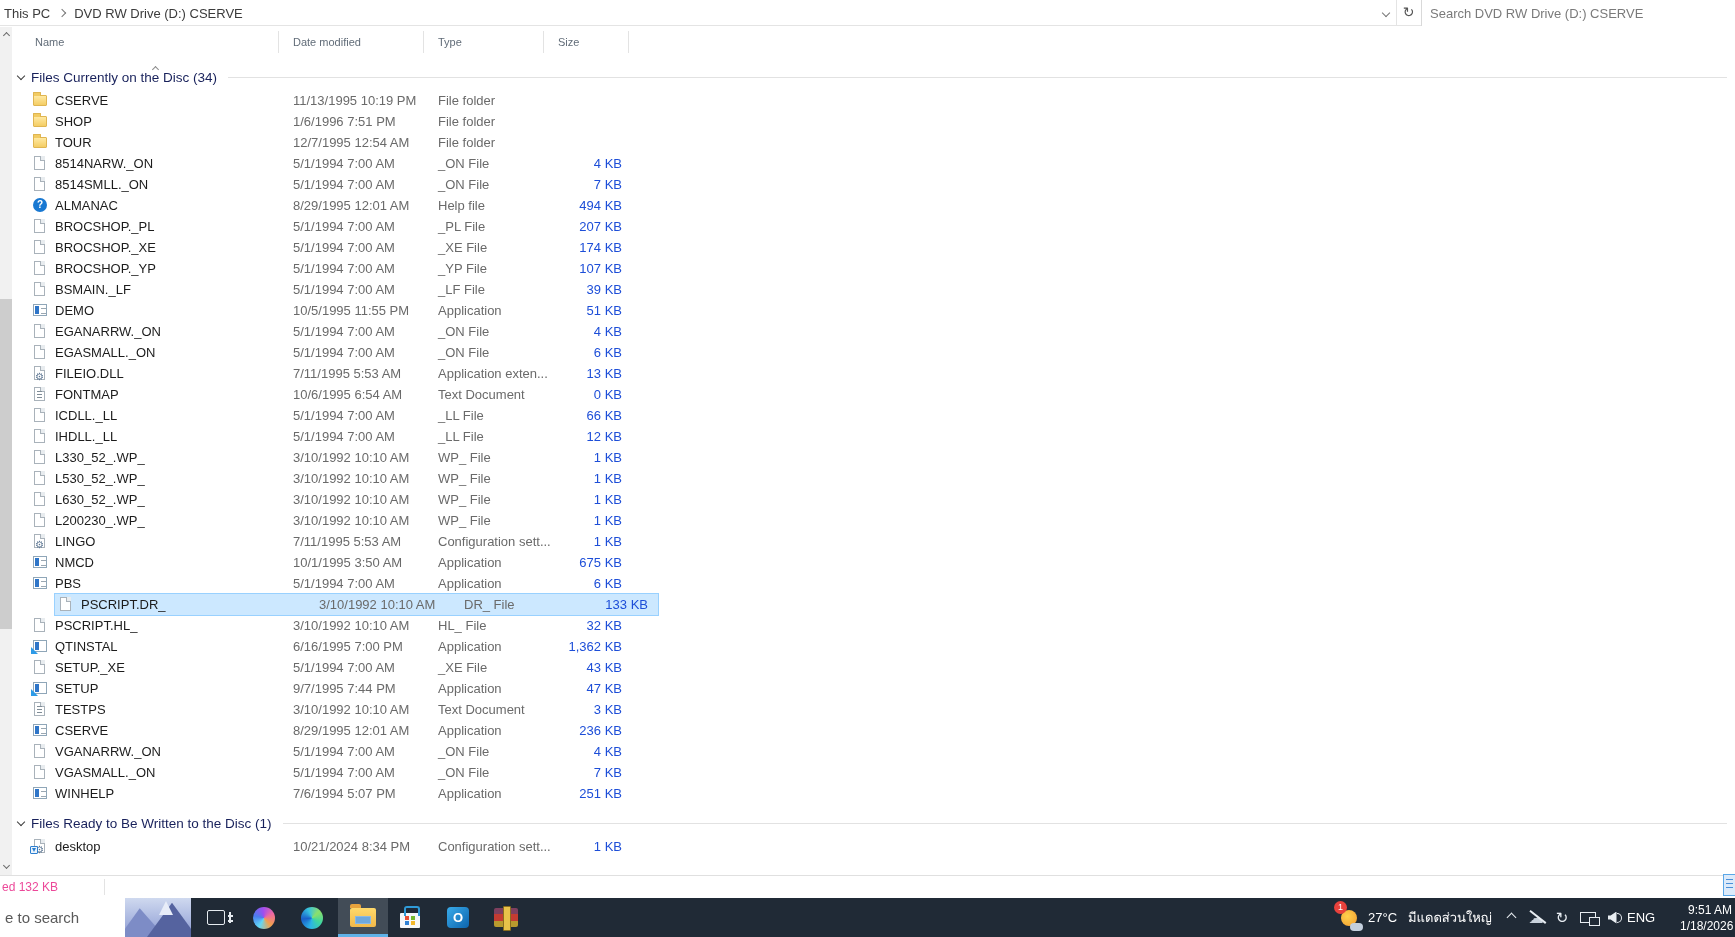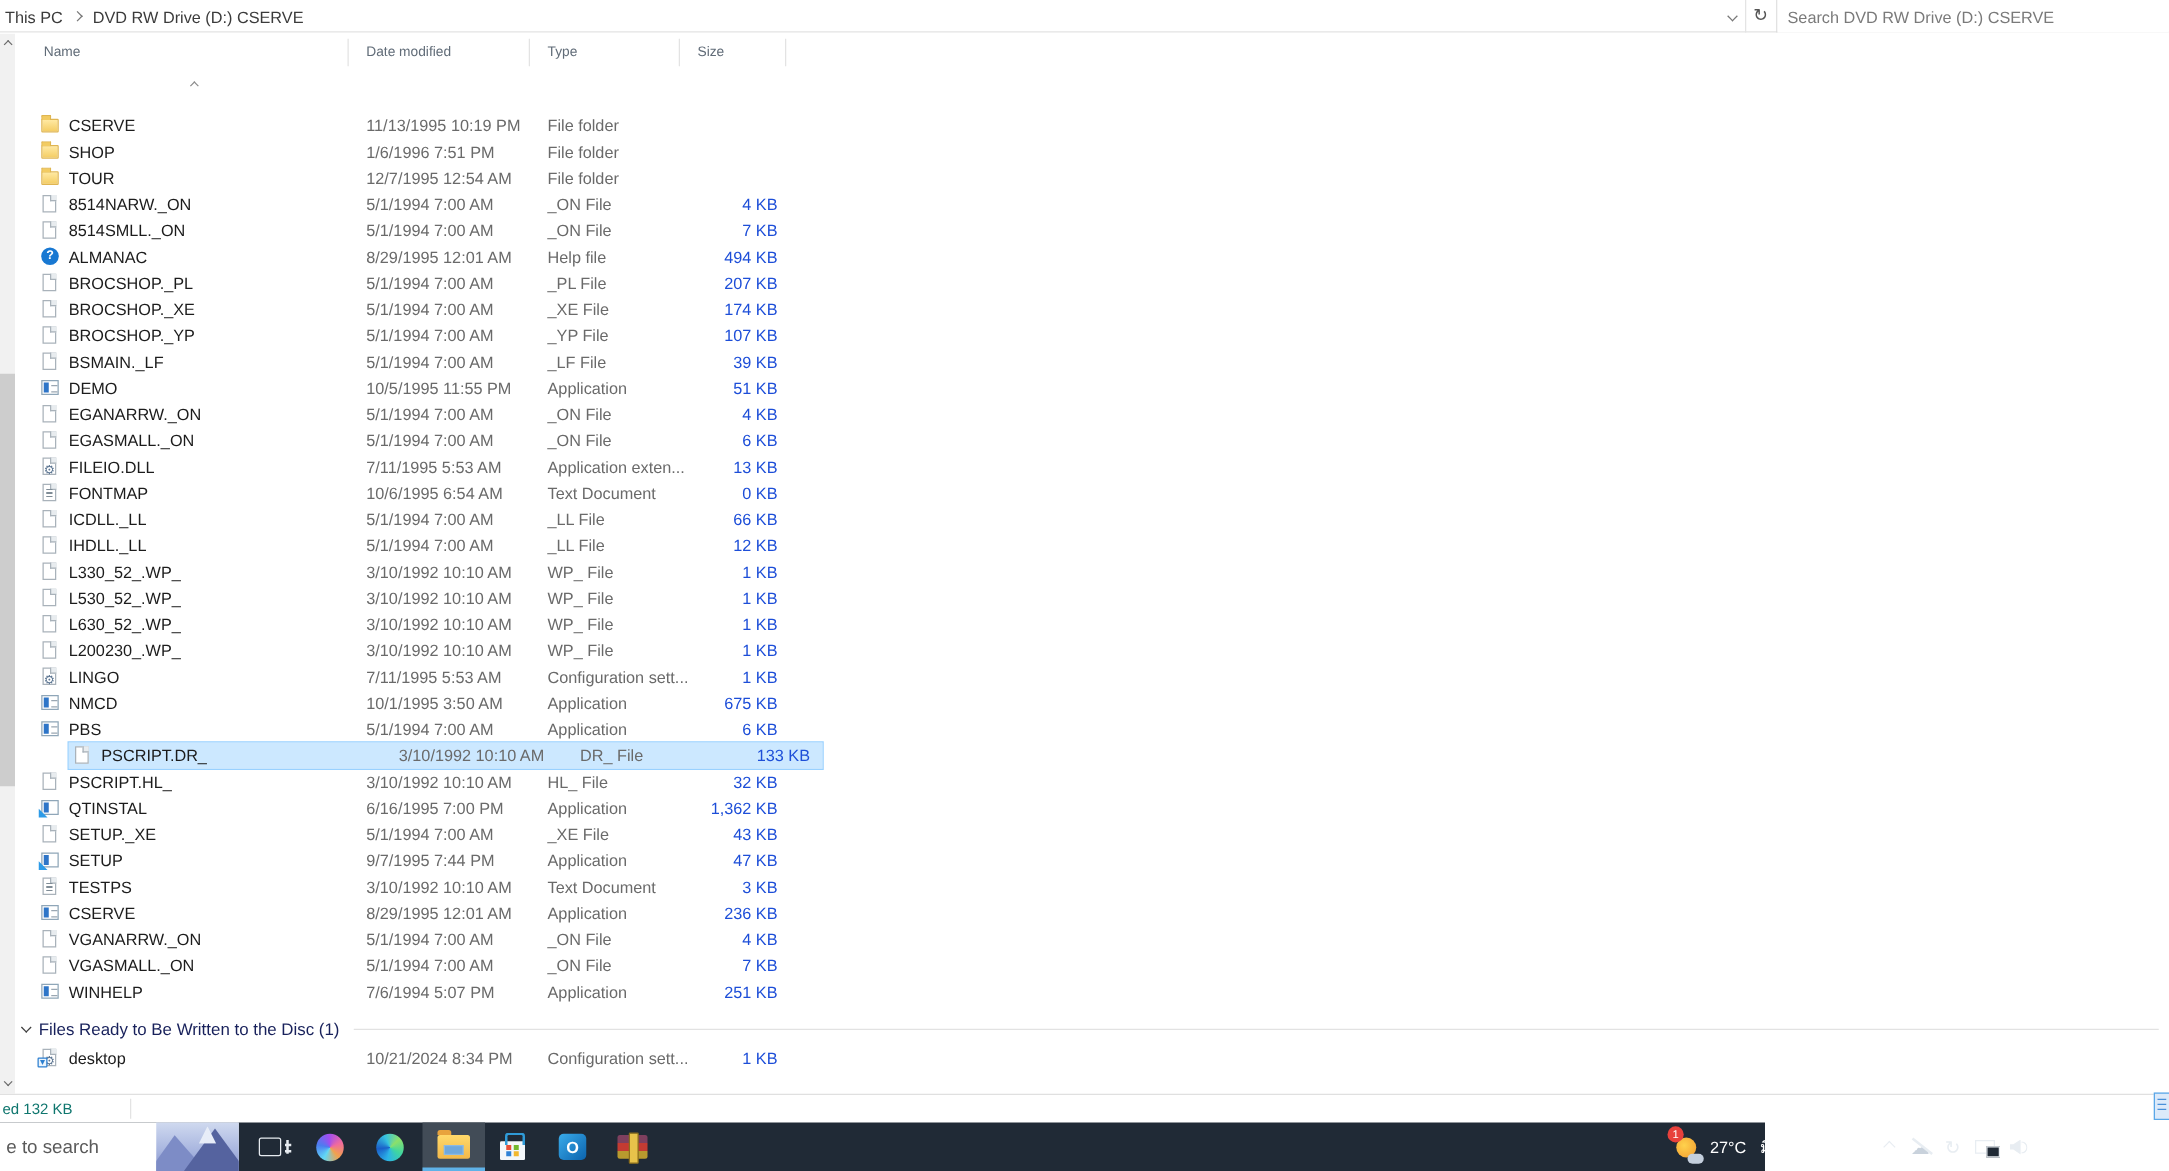--- a/index.html
+++ b/index.html
@@ -93,30 +93,30 @@
   .wbadge { position:absolute; left:-5px; bottom:-2px; width:8px; height:8px;
     background:#eaf4fd; border:1px solid #2d7fd0; border-radius:1px; }
   .wbadge::before { content:""; position:absolute; left:1px; top:1px; width:0;
     height:0; border-top:4px solid #2d7fd0; border-left:2px solid transparent;
     border-right:2px solid transparent; }
 
   
   #statusbar { position:absolute; left:0; top:875px; width:1735px; height:23px;
     background:#fff; border-top:1px solid #e0e0e0; }
   #status-text { position:absolute; left:2px; top:0; line-height:22px; font-size:12px;
-    color:#0f766e; }
+    color:#ec4899; }
   #status-sep { position:absolute; left:104px; top:3px; width:1px; height:16px;
     background:#e3e3e3; }
   #corner-icon { position:absolute; left:1723px; top:874px; width:14px; height:22px;
     background:#dceafa; border:1px solid #5aa7e8; }
   #corner-icon::before { content:""; position:absolute; left:2px; top:4px; width:7px;
     height:1px; background:#4a90d9; box-shadow:0 4px 0 #4a90d9, 0 8px 0 #4a90d9; }
 
   
-  #taskbar { position:absolute; left:0; top:898px; width:1412px; height:39px;
+  #taskbar { position:absolute; left:0; top:898px; width:1735px; height:39px;
     background:#202a36; }
   #tb-search { position:absolute; left:0; top:0; width:191px; height:39px;
     background:#fff; }
   #tb-search-text { position:absolute; left:5px; top:0; line-height:39px;
     font-size:15px; color:#5a5a5a; }
   #tb-mountain { position:absolute; right:0; top:0; width:66px; height:39px;
     background:linear-gradient(180deg,#cfd9ef 0%,#aab7e0 55%,#8795cd 100%);
     overflow:hidden; }
   #tb-mountain i { position:absolute; bottom:0; display:block; }
   #tb-mountain .p1 { left:-6px; width:46px; height:32px; background:#7d8cc6;
@@ -226,20 +226,25 @@
   <div class="arrow" id="vs-up">
       <span class="chev up"></span>
     </div>
   <div id="vs-thumb"></div>
   <div class="arrow" id="vs-down">
       <span class="chev down"></span>
     </div>
 </div>
 
 <div id="filelist">
+    <div class="ghdr" style="top: 66px;">
+      <span class="chev down"></span>
+      <span class="glabel">Files Currently on the Disc (34)</span>
+      <span class="gline"></span>
+    </div>
     <div class="row" style="top: 90px;">
       <span class="fi fi-folder"></span>
       <span class="c-name">CSERVE</span>
       <span class="c-date">11/13/1995 10:19 PM</span>
       <span class="c-type">File folder</span>
       <span class="c-size"></span>
     </div>
     <div class="row" style="top: 111px;">
       <span class="fi fi-folder"></span>
       <span class="c-name">SHOP</span>

